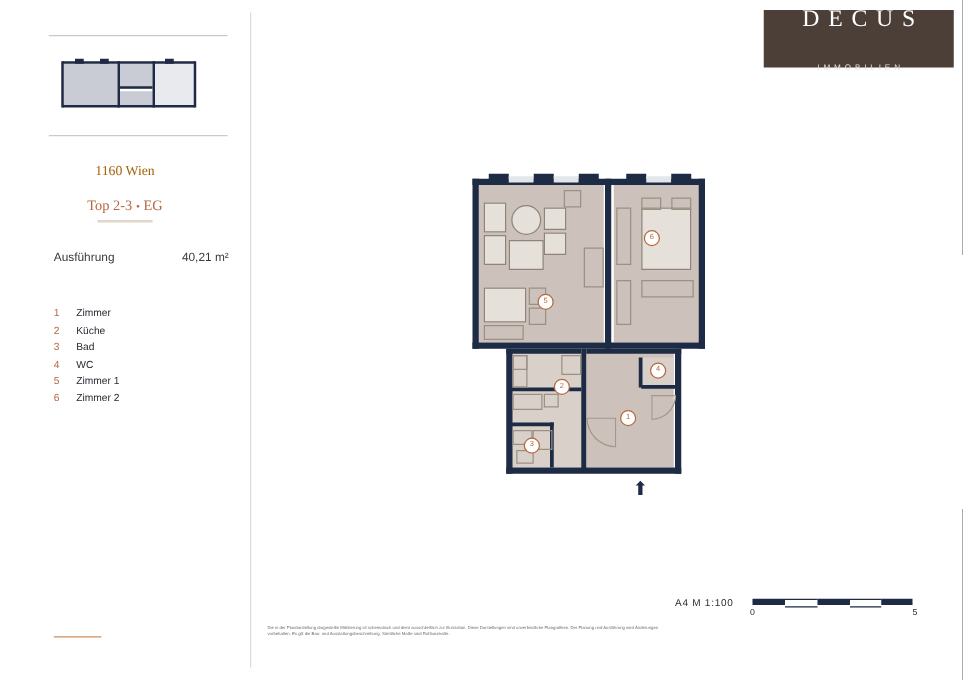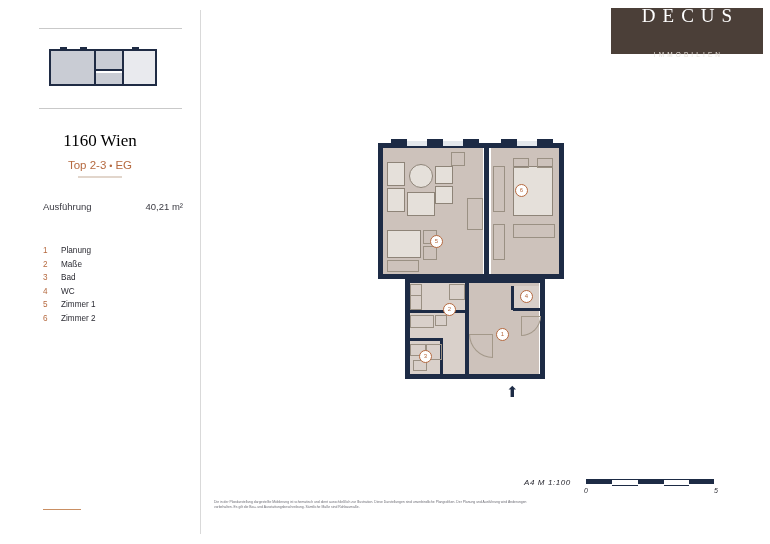--- a/index.html
+++ b/index.html
@@ -91,32 +91,32 @@
     background: #c9c9c9;
   }
   .rule-top { top: 28px; }
   .rule-mid { top: 108px; }
 
   .city {
     position: absolute;
     left: 0; top: 131px;
     width: 200px;
     text-align: center;
-    font-size: 17px;
-    color: #000000;
+    font-size: 11px;
+    color: #a16207;
     font-family: "Liberation Serif", serif;
   }
   .top-line {
     position: absolute;
     left: 0; top: 159px;
     width: 200px;
     text-align: center;
     font-size: 11.5px;
     color: #b5693f;
-    font-family: Liberation Sans, sans-serif;
+    font-family: Liberation Serif, serif;
   }
   .top-line .dot {
     color: #b5693f;
     font-size: 9px;
     vertical-align: middle;
     margin: 0 3px;
   }
   .underline-ornament {
     position: absolute;
     left: 78px; top: 176px;
@@ -158,25 +158,24 @@
     left: 43px;
     top: 509px;
     width: 38px;
     height: 1px;
     background: #c98f63;
   }
 
   
   .scale-wrap {
     position: absolute;
-    left: 524px;
+    left: 540px;
     top: 476px;
     width: 190px;
     height: 22px;
-    font-style: italic;
   }
   .scale-label {
     position: absolute;
     left: 0; top: 2px;
     font-size: 8px;
     letter-spacing: 0.6px;
     color: #2b2b33;
   }
   .scale-bar {
     position: absolute;
@@ -292,25 +291,25 @@
     <div class="underline-ornament"></div>
 
     <div class="area-row">
       <span class="lbl">Ausführung</span>
       <span class="val">40,21 m²</span>
     </div>
 
     <div class="legend">
       <div class="legend-item">
         <span class="legend-num">1</span>
-        <span class="legend-label">Planung</span>
+        <span class="legend-label">Zimmer</span>
       </div>
       <div class="legend-item">
         <span class="legend-num">2</span>
-        <span class="legend-label">Maße</span>
+        <span class="legend-label">Küche</span>
       </div>
       <div class="legend-item">
         <span class="legend-num">3</span>
         <span class="legend-label">Bad</span>
       </div>
       <div class="legend-item">
         <span class="legend-num">4</span>
         <span class="legend-label">WC</span>
       </div>
       <div class="legend-item">

